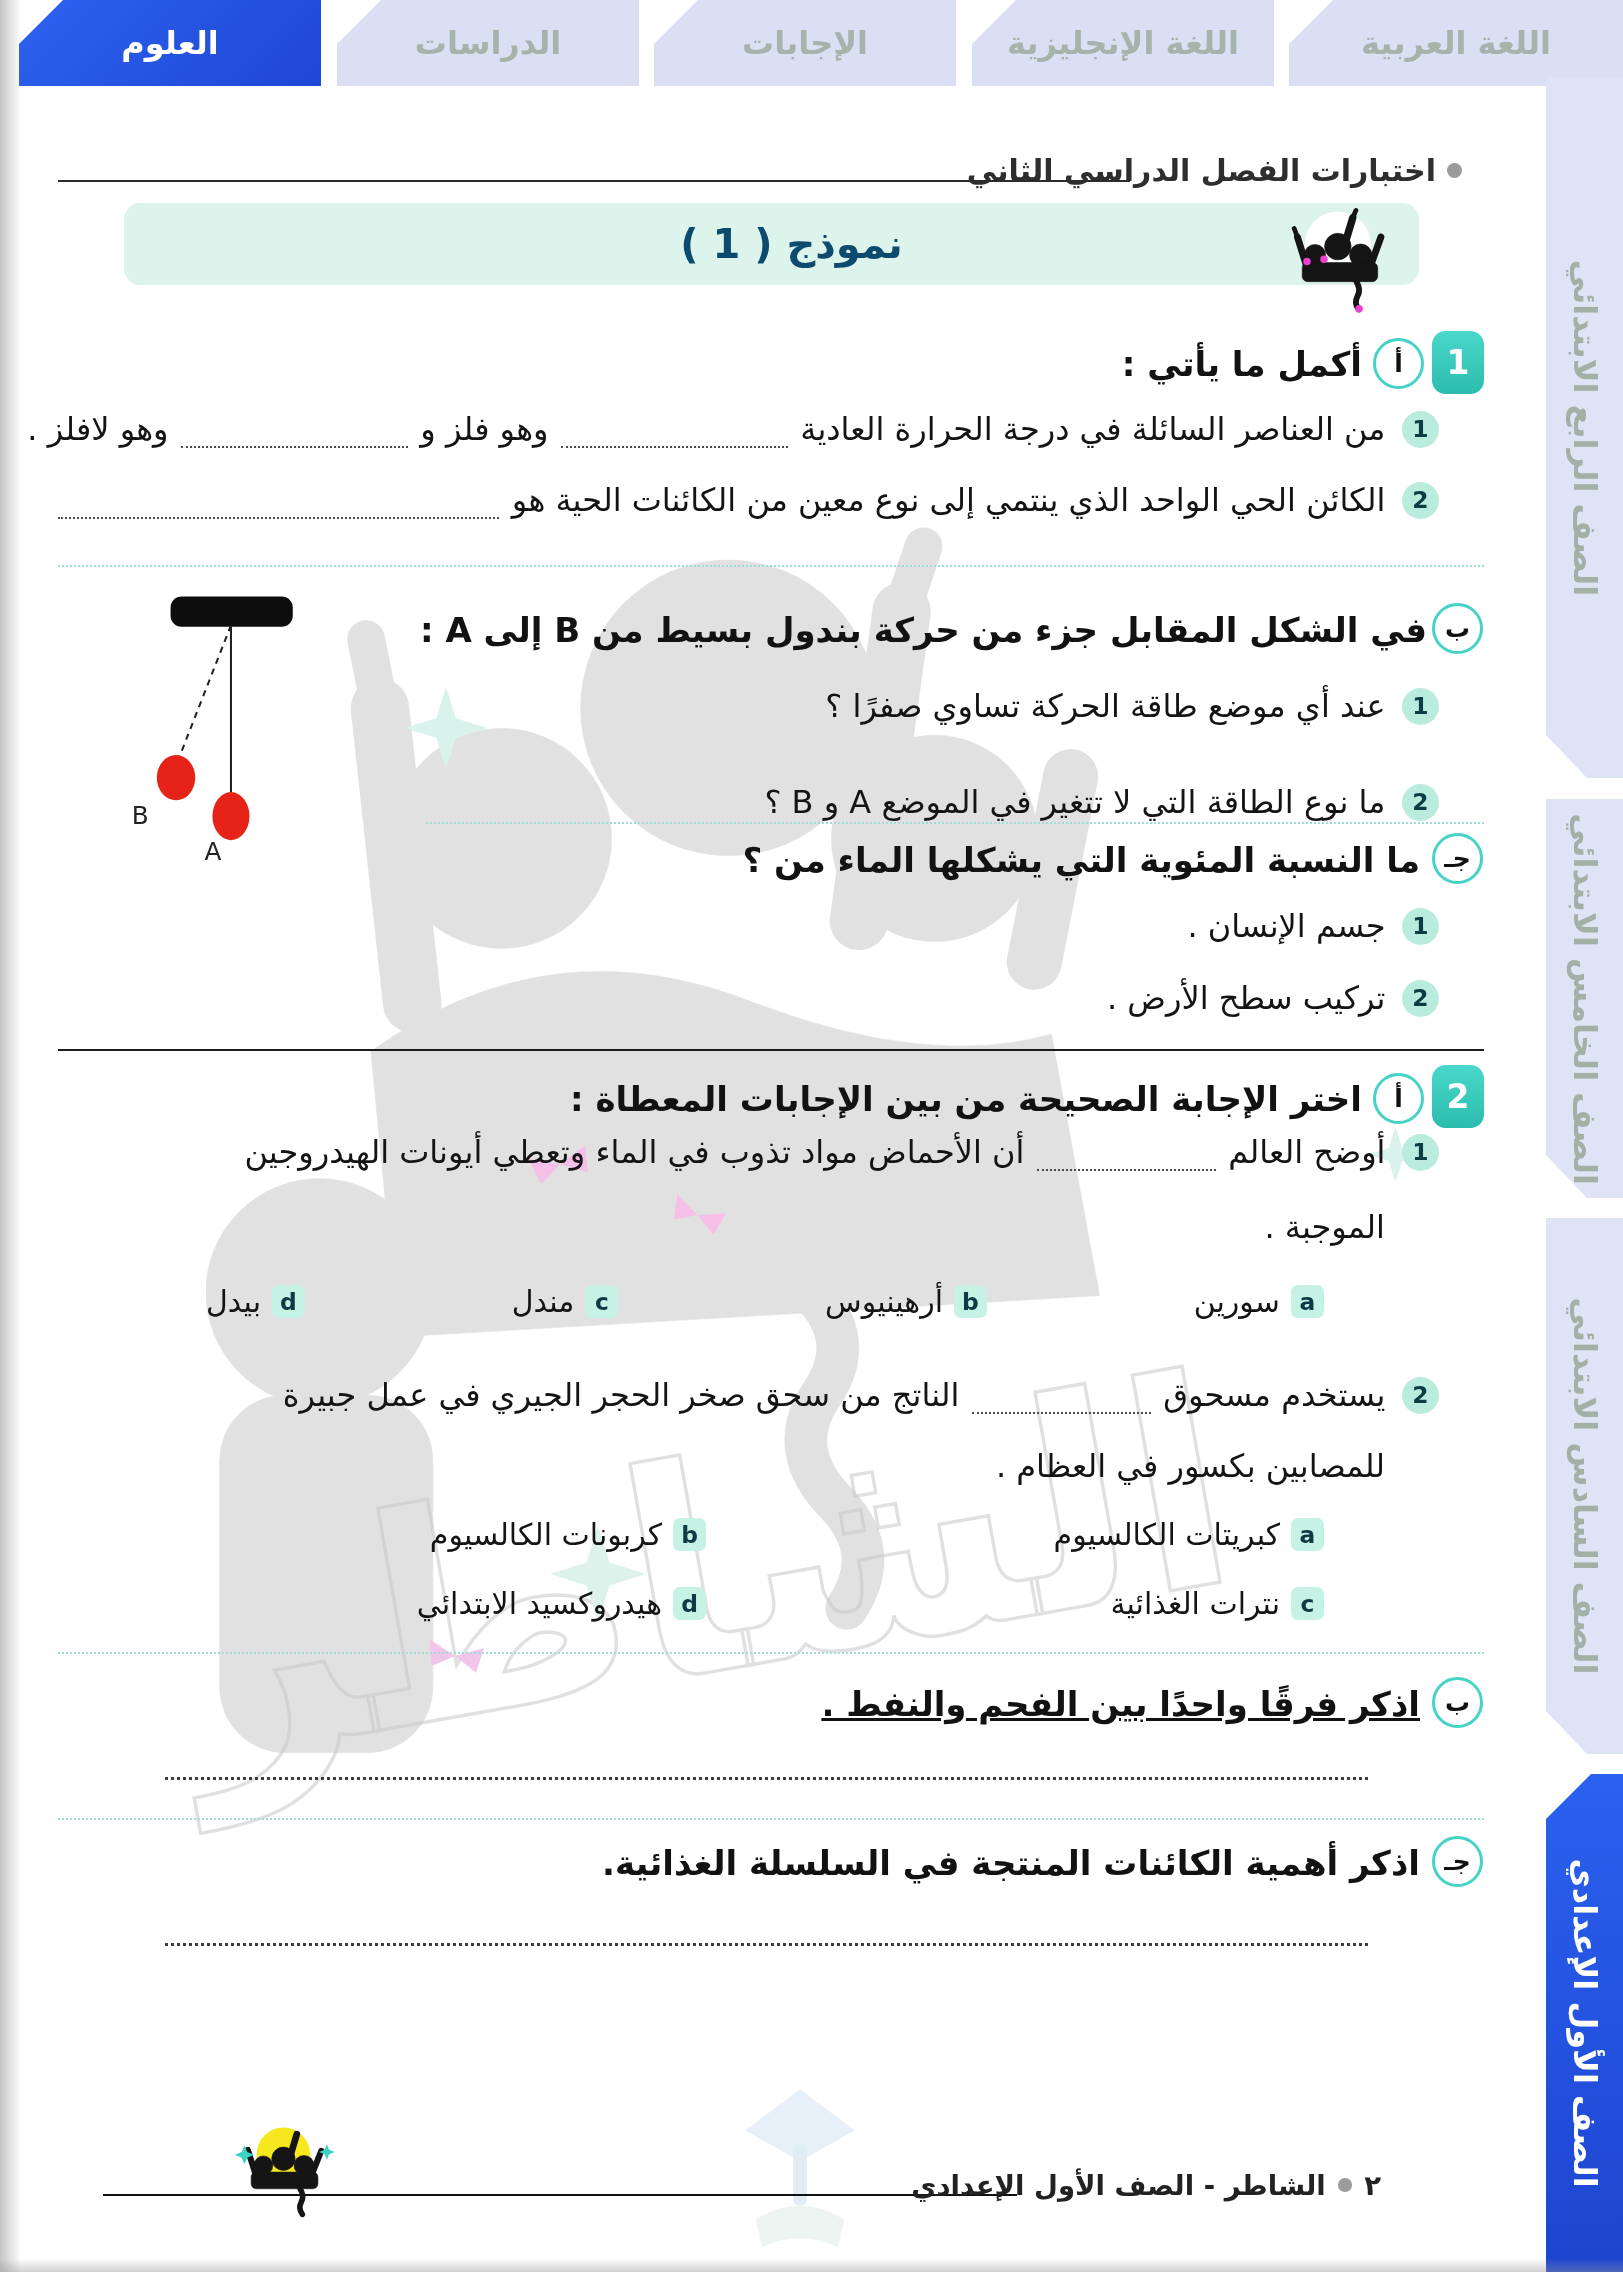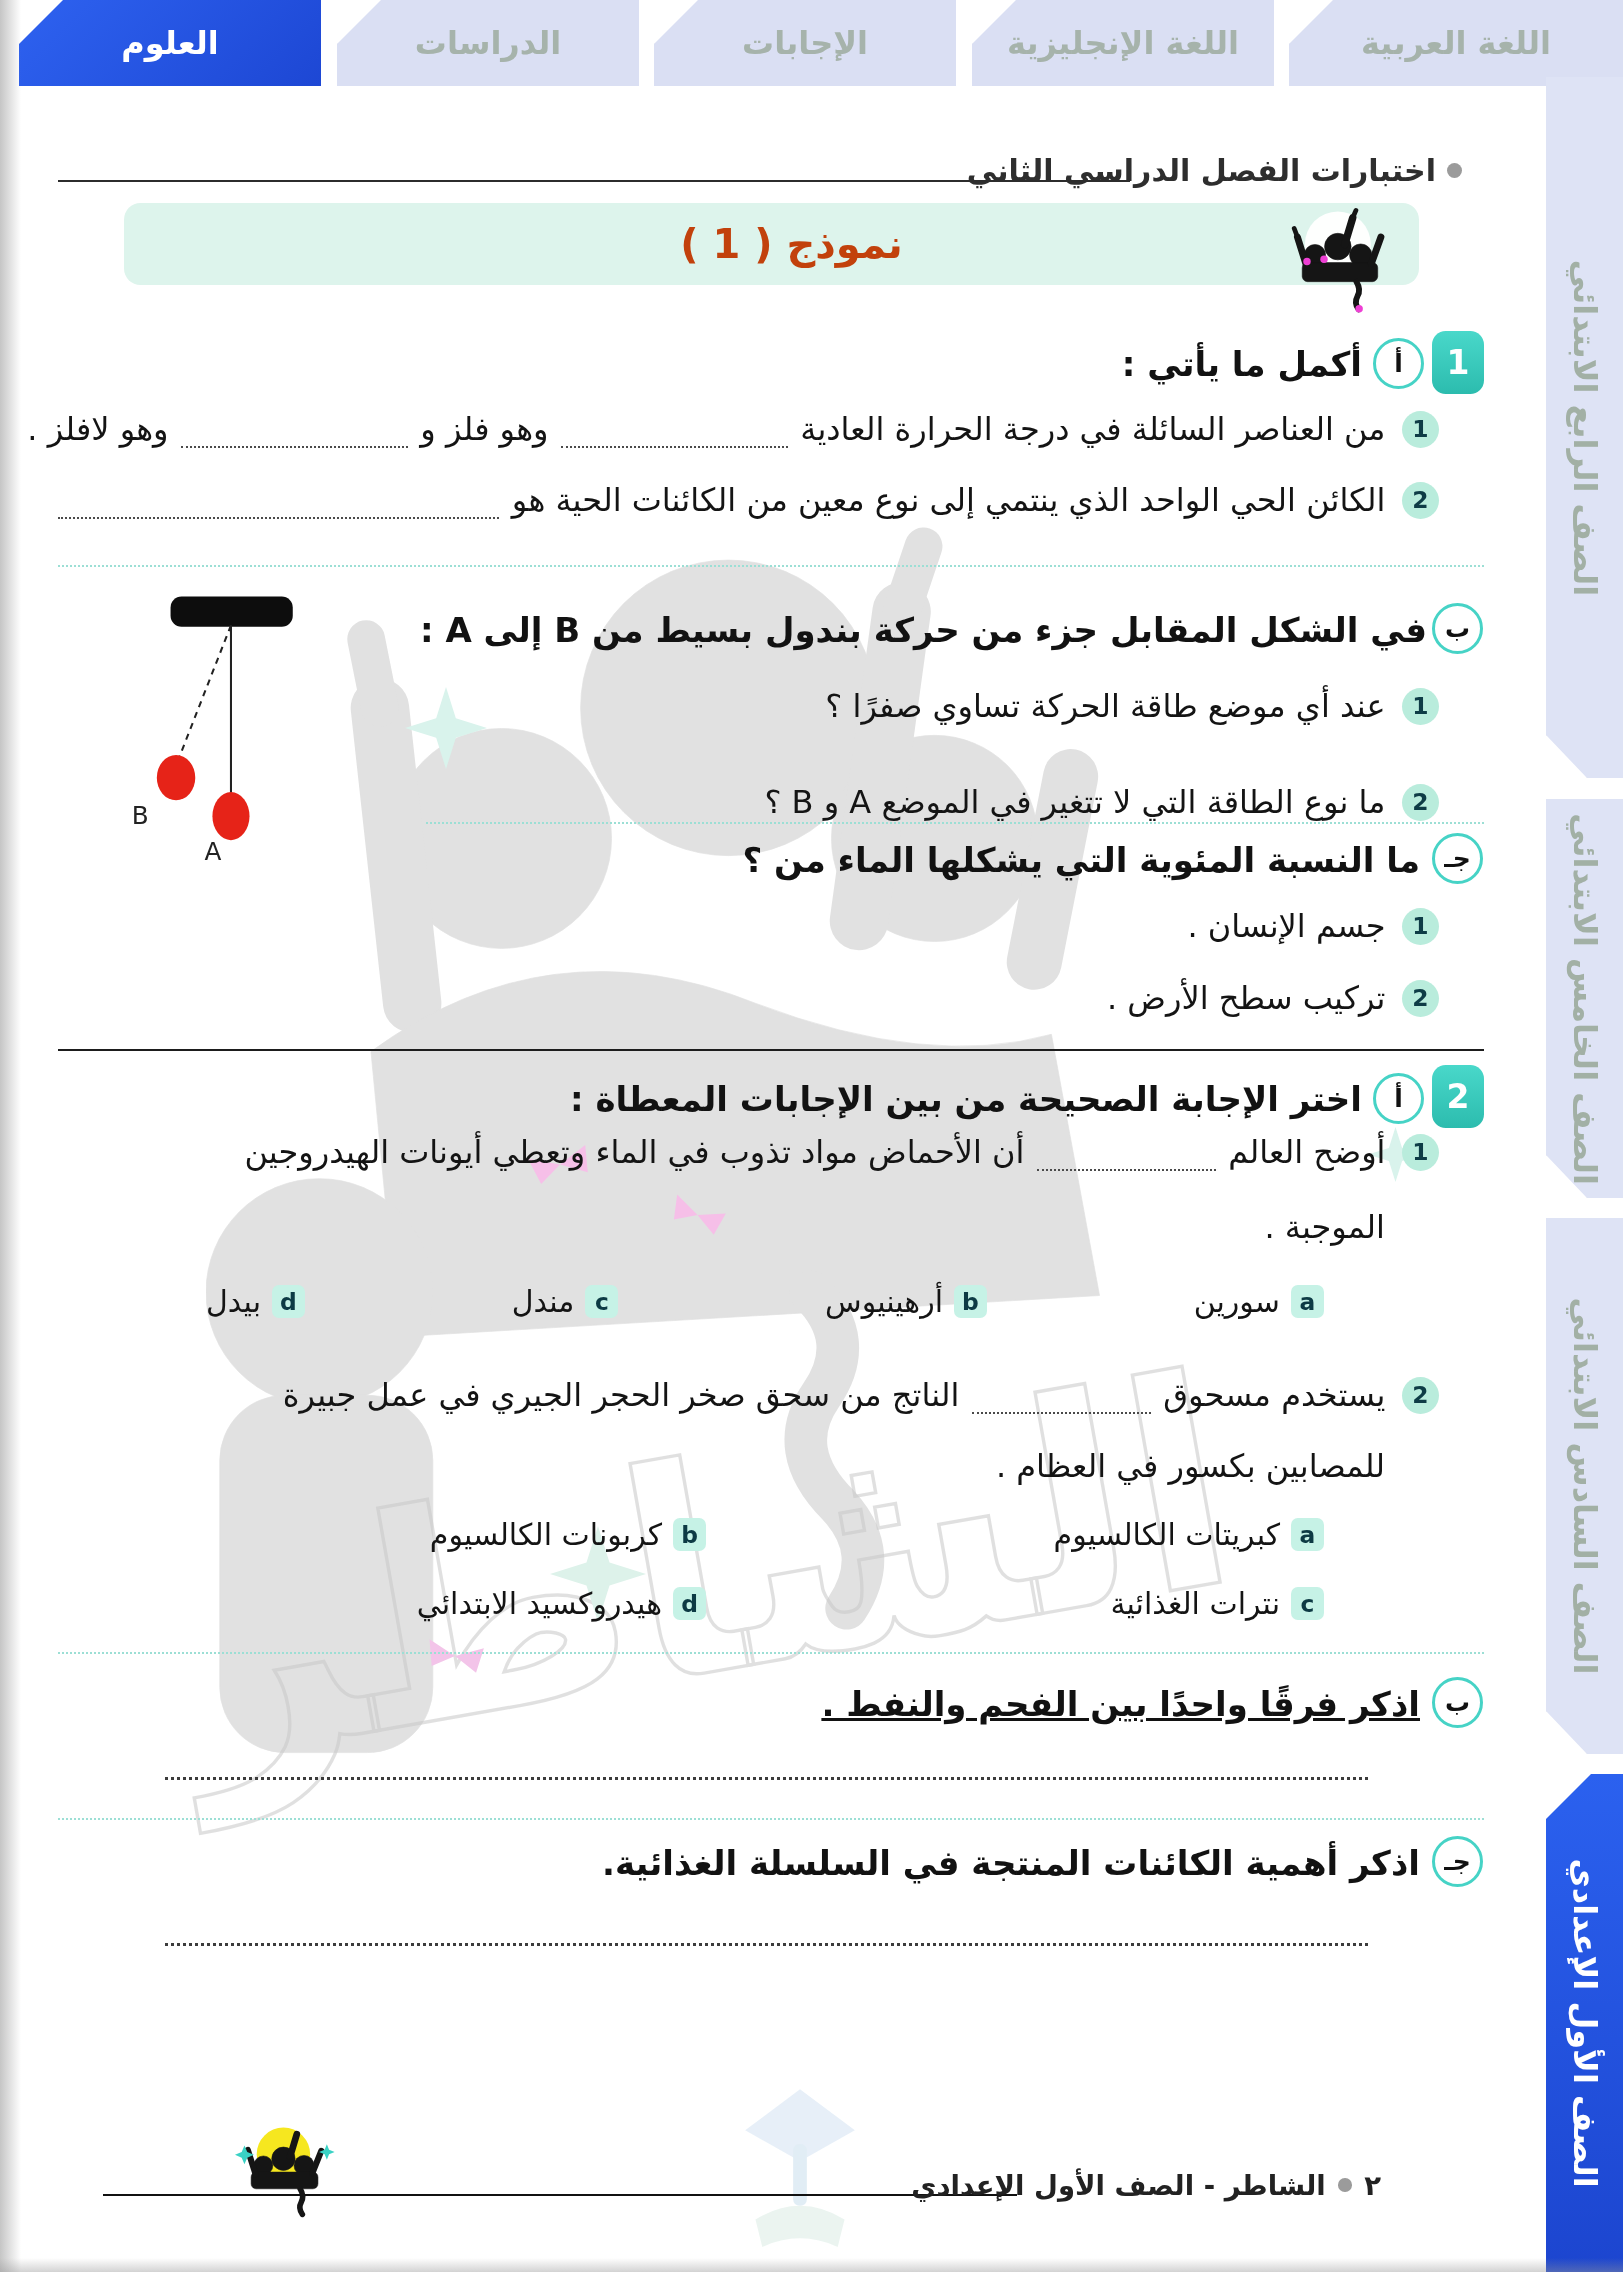--- a/index.html
+++ b/index.html
@@ -21,21 +21,21 @@
   .stab.active{background:linear-gradient(180deg,#2b61ef,#1c45cf);
         clip-path:polygon(0 45px,45px 0,100% 0,100% 100%,0 100%);}
   .stab.active .vlabel{color:#ffffff;}
   
   .section-label{position:absolute;top:153px;right:161px;display:flex;align-items:center;gap:11px;
         font-size:30px;font-weight:bold;color:#2e2e2e;}
   .section-label .dot{width:15px;height:15px;border-radius:50%;background:#9b9b9b;}
   .header-line{position:absolute;top:180px;left:58px;width:1072px;border-top:2.1px solid #2c2c2c;}
   .banner{position:absolute;top:203px;left:124px;width:1295px;height:82px;background:#ddf4ec;
         border-radius:16.5px;display:flex;align-items:center;justify-content:center;}
-  .banner .btitle{font-size:40px;font-weight:bold;color:#c2410c;margin-left:40px;}
+  .banner .btitle{font-size:40px;font-weight:bold;color:#0c4a6e;margin-left:40px;}
   
   .qbadge{position:absolute;width:52px;height:63px;border-radius:13.7px;
         background:linear-gradient(180deg,#49d8ca,#2cbcae);color:#ffffff;font-size:33px;font-weight:bold;
         display:flex;align-items:center;justify-content:center;}
   .pletter{position:absolute;width:45px;height:45px;border-radius:50%;background:#ffffff;
         border:3.4px solid #46d3c6;color:#111111;font-size:25px;font-weight:bold;
         display:flex;align-items:center;justify-content:center;}
   .qtitle{position:absolute;font-size:34px;font-weight:bold;color:#121212;white-space:nowrap;}
   .numchip{flex:0 0 auto;width:37px;height:37px;border-radius:50%;background:#b9ecdc;color:#0e3c46;
         font-size:23.4px;font-weight:bold;display:flex;align-items:center;justify-content:center;}

